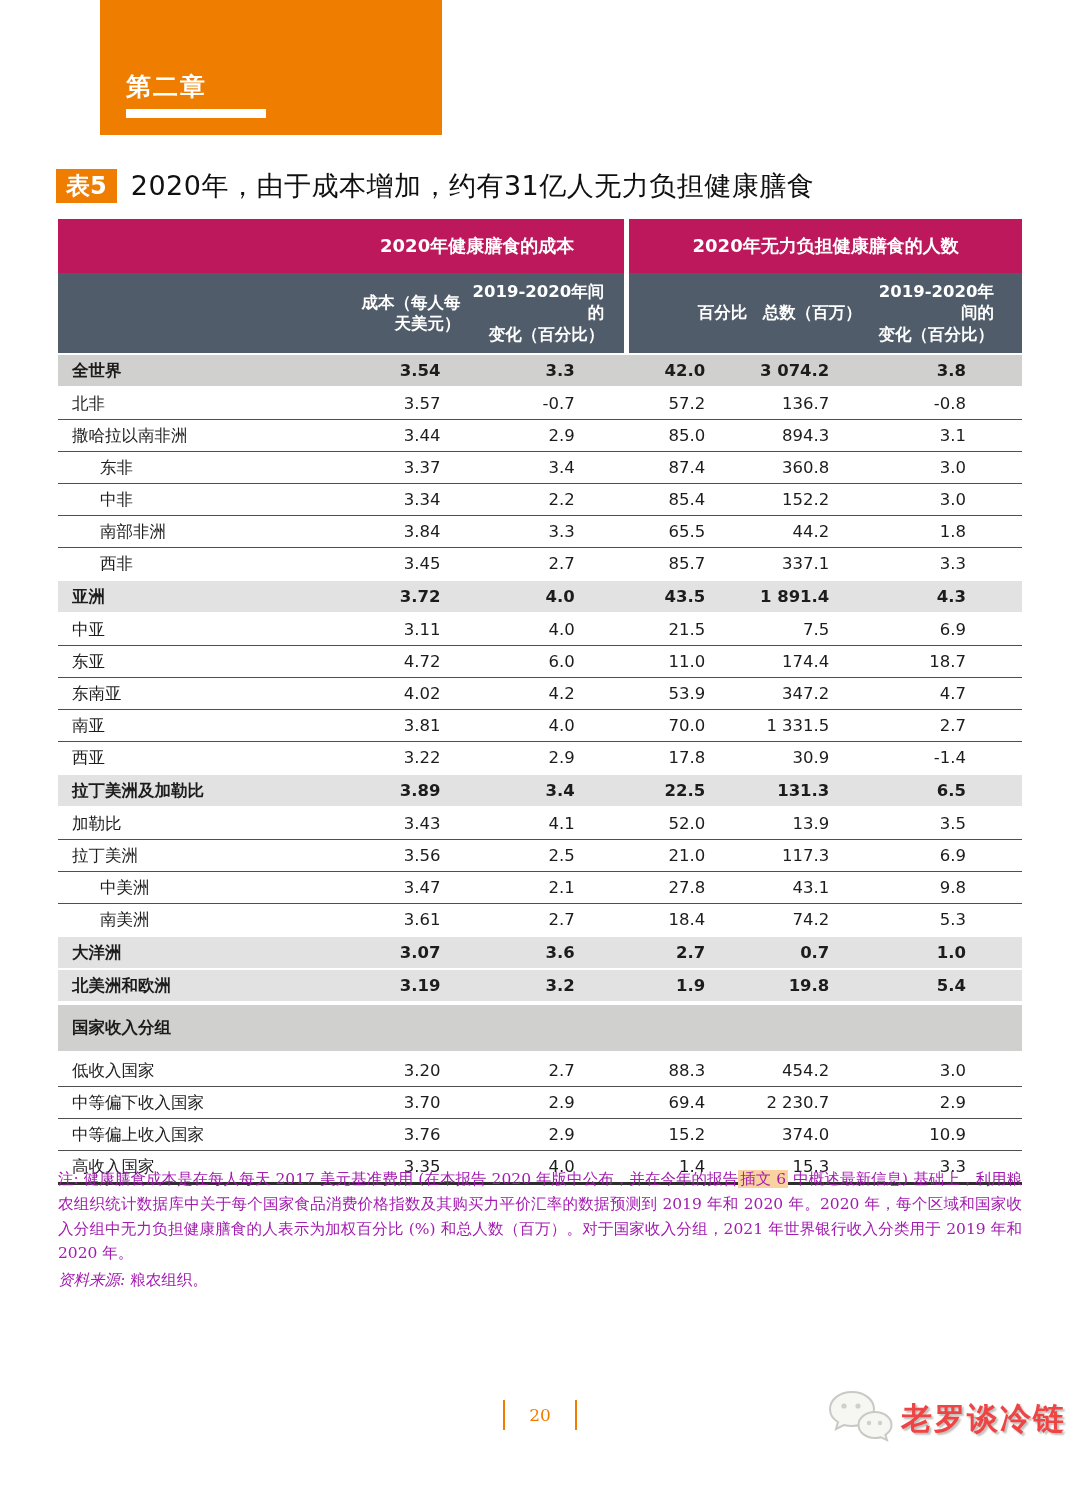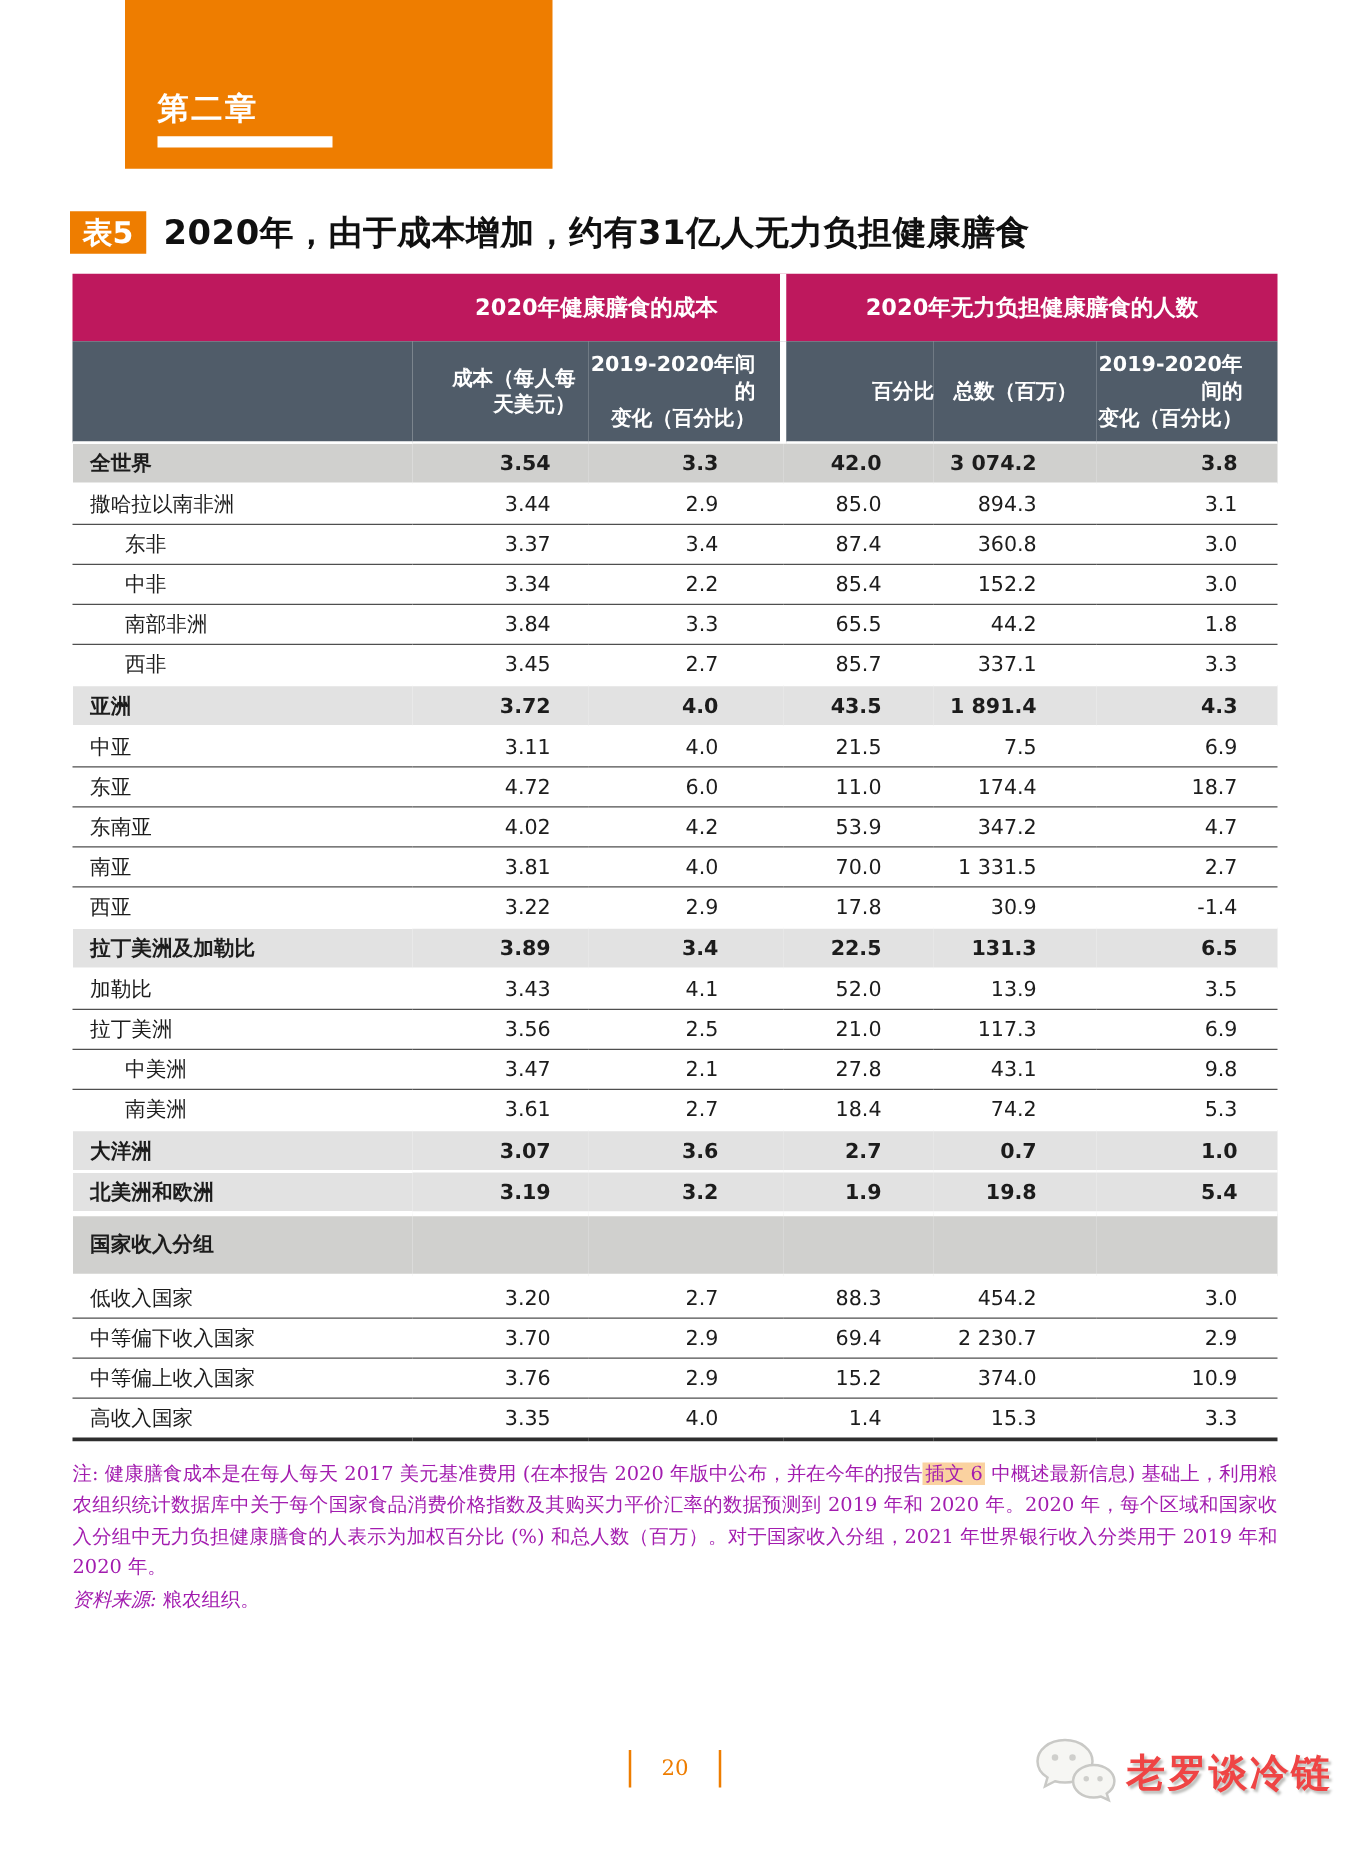--- a/index.html
+++ b/index.html
@@ -9,42 +9,42 @@
   }
 
   
   .chapter-box { position:absolute; left:100px; top:0; width:342px; height:135px; background:#EE7D00; }
   .chapter-label { position:absolute; left:26px; top:70px; color:#fff; font-size:25px; font-weight:bold; letter-spacing:2px; }
   .chapter-bar { position:absolute; left:26px; top:109px; width:140px; height:9px; background:#fff; }
 
   
   .title-row { position:absolute; left:56px; top:168px; display:flex; align-items:center; gap:14px; }
   .title-badge { background:#EE7D00; color:#fff; font-weight:bold; font-size:24px; padding:4px 10px; line-height:1.1; }
-  .title-text { font-size:27px; font-weight:bold; color:#101010; letter-spacing:0.5px; }
+  .title-text { font-size:27px; font-weight:normal; color:#101010; letter-spacing:0.5px; }
 
   
   table.fao { position:absolute; left:58px; top:219px; width:964px; border-collapse:collapse; table-layout:fixed; }
   .group-row th { background:#be185d; color:#fff; font-size:18px; font-weight:bold; height:54px; padding:0; }
   th.group-left  { text-align:center; padding-left:272px; border-right:5px solid #fff; }
   th.group-right { text-align:center; }
 
   .colhead-row th { background:#505C69; color:#fff; font-weight:bold; font-size:16.5px; height:80px;
                    vertical-align:middle; white-space:pre-line; line-height:1.3; padding:0; }
   th.h-c1 { text-align:right; padding-right:10px; }
   th.h-c2 { text-align:right; padding-right:20px; border-right:5px solid #fff; }
   th.h-c3 { text-align:right;  padding-left:14px; }
   th.h-c4 { text-align:center; }
   th.h-c5 { text-align:right; padding-right:28px; }
 
   tbody td { font-size:16.5px; color:#1c1c1c; height:31px; padding-top:0; padding-bottom:0; background:#fff; }
   td.label { text-align:left; padding-left:14px; overflow:hidden; white-space:nowrap; }
   tr.indent td.label { padding-left:42px; }
   td.num { text-align:right; font-variant-numeric:tabular-nums; }
   td.c1 { padding-right:30px; } td.c2 { padding-right:52px; }
-  td.c3 { padding-right:42px; } td.c4 { padding-right:48px; } td.c5 { padding-right:32px; }
+  td.c3 { padding-right:42px; } td.c4 { padding-right:48px; } td.c5 { padding-right:56px; }
 
   tr.plain td, tr.indent td { border-bottom:1px solid #4f4f4f; }
   tr.world td   { background:#d0d0ce; font-weight:bold; border-top:2px solid #fff; border-bottom:2px solid #fff; }
   tr.region td  { background:#e2e2e2; font-weight:bold; border-top:2px solid #fff; border-bottom:2px solid #fff; }
   tr.section td { background:#d0d0ce; font-weight:bold; height:46px; border-top:4px solid #fff; border-bottom:4px solid #fff; }
   tr.last td { border-bottom:3px solid #2e2e2e; }
 
   
   .footnote { position:absolute; left:58px; top:1167px; width:964px;
               font-family:"DejaVu Serif","Liberation Serif",serif;
@@ -106,20 +106,28 @@
   <tbody id="table-body">
       <tr class="world">
         <td class="label">全世界</td>
         <td class="num c1">3.54</td>
         <td class="num c2">3.3</td>
         <td class="num c3">42.0</td>
         <td class="num c4">3 074.2</td>
         <td class="num c5">3.8</td>
       </tr>
       <tr class="plain">
+        <td class="label">北非</td>
+        <td class="num c1">3.57</td>
+        <td class="num c2">-0.7</td>
+        <td class="num c3">57.2</td>
+        <td class="num c4">136.7</td>
+        <td class="num c5">-0.8</td>
+      </tr>
+      <tr class="plain">
         <td class="label">撒哈拉以南非洲</td>
         <td class="num c1">3.44</td>
         <td class="num c2">2.9</td>
         <td class="num c3">85.0</td>
         <td class="num c4">894.3</td>
         <td class="num c5">3.1</td>
       </tr>
       <tr class="indent">
         <td class="label">东非</td>
         <td class="num c1">3.37</td>

